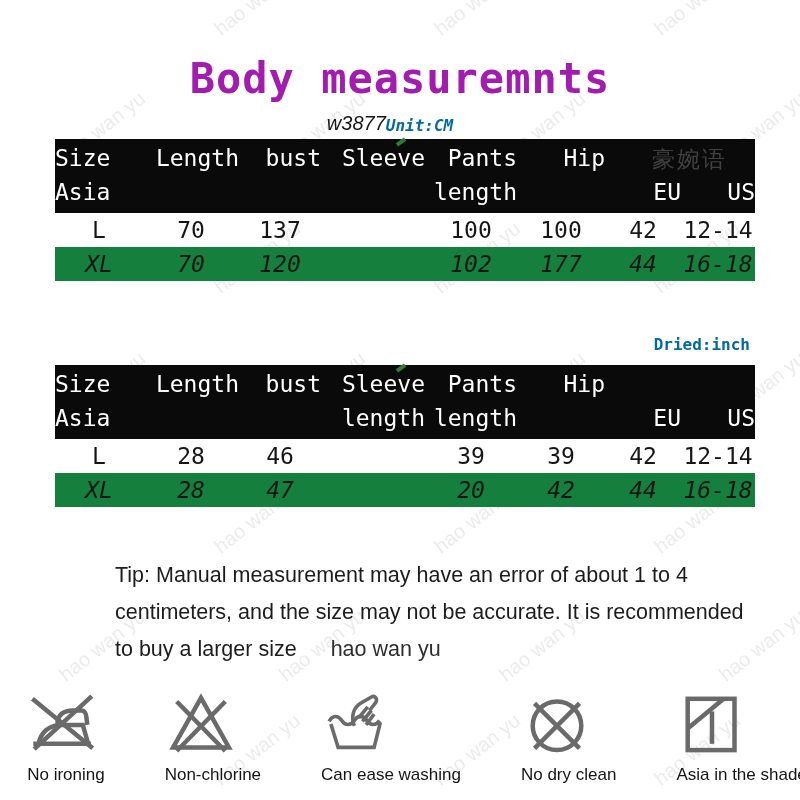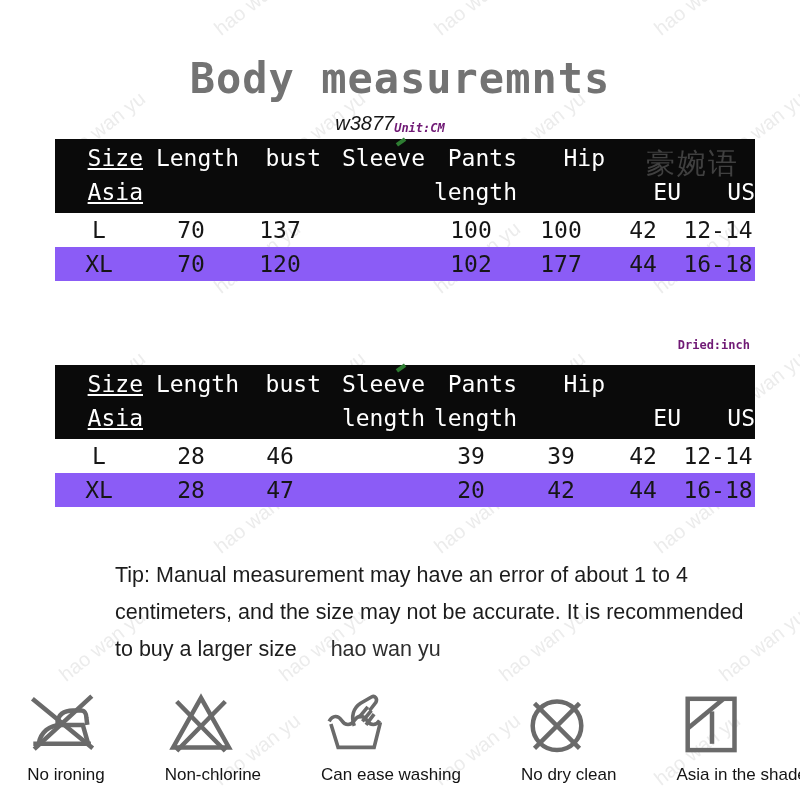--- a/index.html
+++ b/index.html
@@ -3,41 +3,41 @@
 <meta charset="utf-8">
 <style>
   html,body { margin:0; padding:0; background:#fff; }
   .canvas { position:relative; width:800px; height:800px; background:#ffffff; overflow:hidden;
             font-family:"Liberation Sans", sans-serif; }
   .wm-layer { position:absolute; inset:0; z-index:0; pointer-events:none; }
   .wm { position:absolute; color:#ececec; font-size:20px; white-space:nowrap;
         transform:rotate(-38deg); transform-origin:left top; font-family:"Liberation Sans",sans-serif; }
   .title { position:relative; z-index:1; margin:54px 0 0; text-align:center;
            font-family:"DejaVu Sans Mono", monospace; font-weight:bold; font-size:42px;
-           color:#737373; letter-spacing:1px; }
+           color:#a21caf; letter-spacing:1px; }
   .meta-row { position:relative; z-index:1; display:flex; justify-content:center;
               align-items:flex-end; margin:4px 45px 4px 25px; height:28px;font-style:italic; }
   .model-code { font-size:20px; color:#161616; }
-  .unit { font-family:"DejaVu Sans Mono", monospace; font-weight:bold; font-size:12px; color:#701a75; }
+  .unit { font-family:"DejaVu Sans Mono", monospace; font-weight:bold; font-size:16px; color:#0369a1; }
   .size-table { position:relative; z-index:1; margin-left:55px; width:700px; }
   .t-head { position:relative; display:grid;
             grid-template-columns:88px 96px 82px 104px 92px 88px 76px 74px;
             background:#0a0a0a; color:#ffffff; height:74px;
             font-family:"DejaVu Sans Mono", monospace; font-size:23px; }
   .h-cell { display:flex; flex-direction:column; justify-content:space-between;
             padding:7px 0 8px; text-align:right; line-height:1.1; min-width:0; }
-  .h-cell.c0 { text-align:right; padding-left:16px;text-decoration:underline; }
-  .brand-cn { position:absolute; top:5px; right:16px; color:#404040; font-size:29px;
+  .h-cell.c0 { text-align:left; padding-left:0; }
+  .brand-cn { position:absolute; top:5px; right:28px; color:#404040; font-size:23px;
               letter-spacing:2px; }
   .green-tick { position:absolute; top:1px; left:341px; width:10px; height:4px;
                 background:#2e7d32; transform:rotate(-35deg); }
   .t-row { display:grid; grid-template-columns:88px 96px 82px 104px 92px 88px 76px 74px;
            height:34px; align-items:center; text-align:center;
            font-family:"DejaVu Sans Mono", monospace; font-size:23px; color:#161616; }
-  .t-row.shaded { background:#8b5cf6; }
+  .t-row.shaded { background:#15803d;font-style:italic; }
   .unit-row2 { position:relative; z-index:1; margin:54px 50px 4px 0; text-align:right; height:26px; }
   .tip { position:relative; z-index:1; margin:50px 40px 0 115px; font-size:21.5px;
          color:#1c1c1c; line-height:37px; }
   .tip-suffix { margin-left:34px; color:#2e2e2e; }
   .care-row { position:relative; z-index:1; margin-top:20px; display:flex;
               justify-content:center; align-items:flex-end; gap:26px; }
   .care-item { display:flex; flex-direction:column; align-items:flex-start; gap:5px;margin-left:34px; }
   .care-label { font-size:17px; color:#141414; white-space:nowrap; }
   svg.care { width:72px; height:72px; stroke:#6a6a6a; fill:none; stroke-width:5;
              stroke-linecap:butt; stroke-linejoin:miter; }

